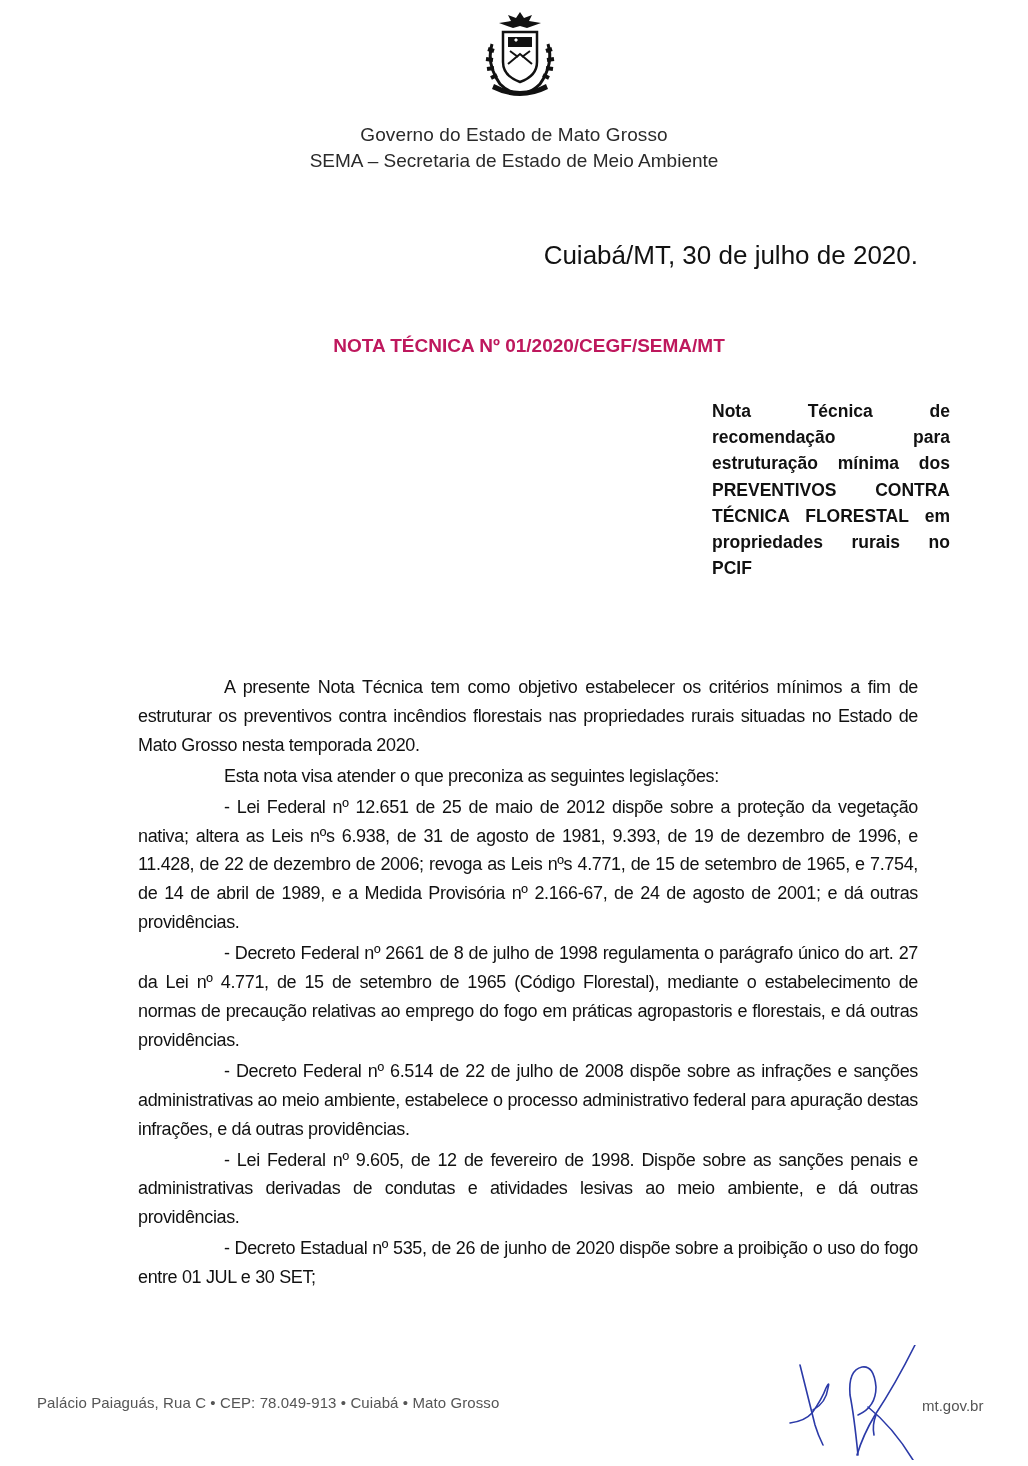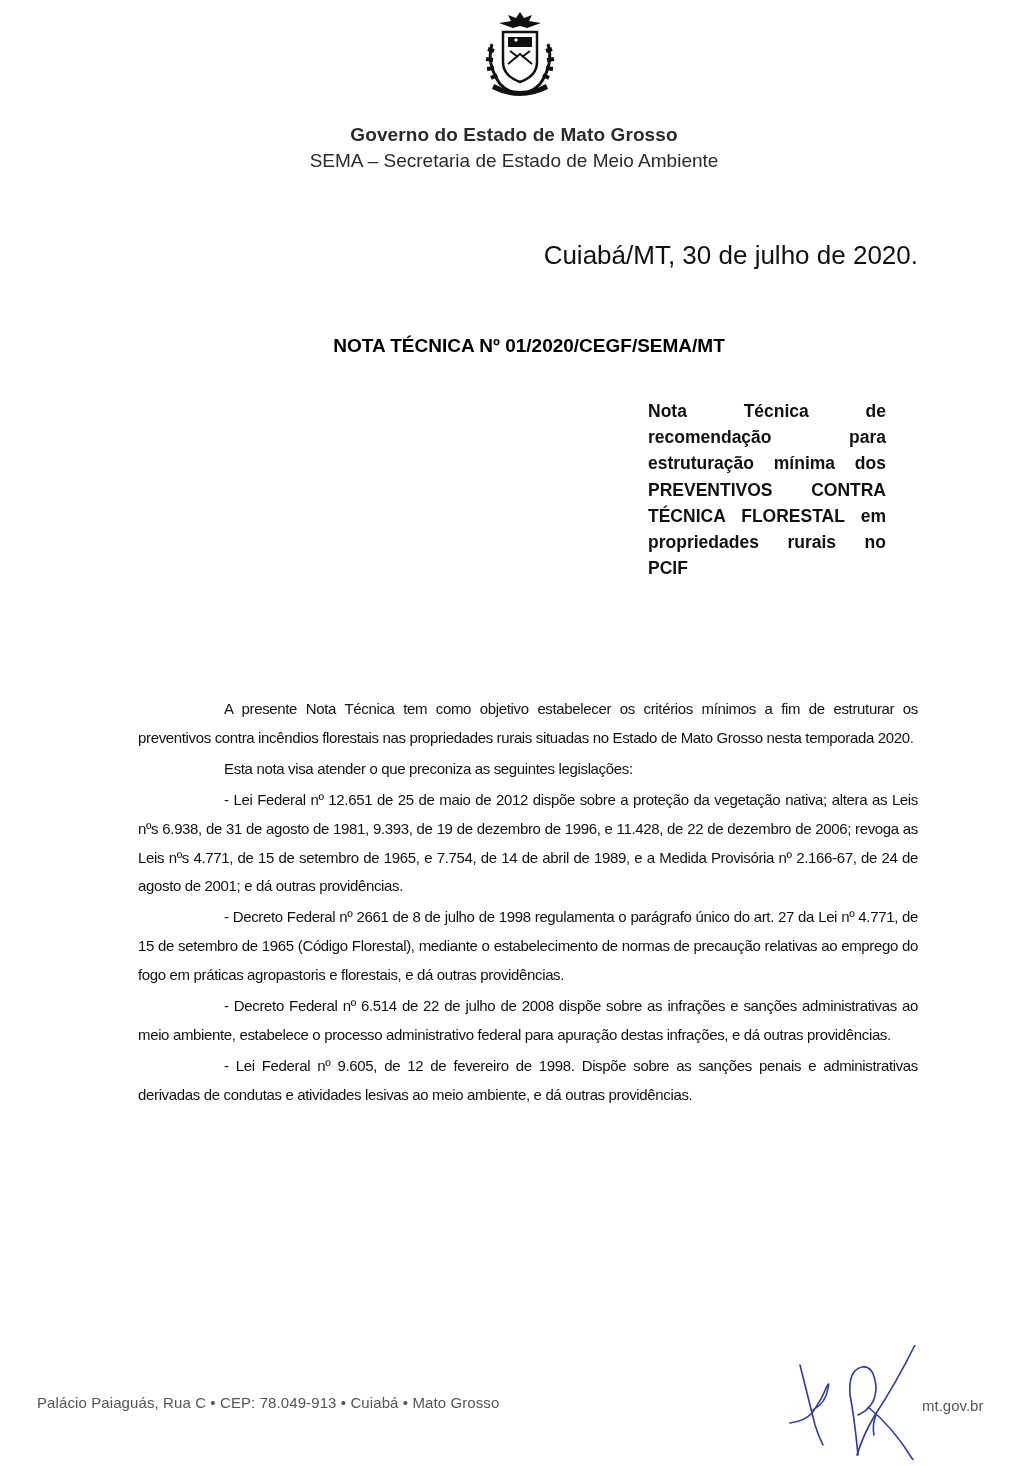--- a/index.html
+++ b/index.html
@@ -7,45 +7,44 @@
       width: 1028px; height: 1466px; position: relative; overflow: hidden;
       font-family: "Liberation Sans", sans-serif; color: #1a1a1a;
     }
     .crest {
       position: absolute; left: 470px; top: 4px; width: 100px; height: 100px;
     }
     .header-org {
       position: absolute; left: 0; width: 1028px; text-align: center;
     }
     .org-name {
-      top: 124px; font-size: 19px; font-weight: bold; color: #2a2a2a; letter-spacing: 0.1px;
+      top: 124px; font-size: 19px; font-weight: normal; color: #2a2a2a; letter-spacing: 0.1px;
     }
     .org-sub {
       top: 150px; font-size: 19px; color: #2a2a2a;
     }
     .date {
       position: absolute; right: 110px; top: 240px; font-size: 26px;
       font-family: "Liberation Sans", sans-serif; color: #111;
     }
     .title {
       position: absolute; left: 0; width: 1028px; text-align: center; top: 335px;
-      font-size: 19px; font-weight: bold; color: #000000; padding-left: 30px; box-sizing: border-box;
+      font-size: 19px; font-weight: bold; color: #be185d; padding-left: 30px; box-sizing: border-box;
     }
     .abstract {
-      position: absolute; left: 648px; top: 398px; width: 238px;
+      position: absolute; left: 712px; top: 398px; width: 238px;
       font-size: 17.5px; font-weight: bold; line-height: 26.2px; text-align: justify;
       text-align-last: left; color: #111;
     }
     .abstract .jl { display: block; text-align: justify; text-align-last: justify; }
     .abstract .ll { display: block; text-align: center; }
     .body-text {
       position: absolute; left: 138px; top: 673px; width: 780px;
-      font-size: 15px; line-height: 28.9px; color: #111;
+      font-size: 18px; line-height: 28.9px; color: #111;
       font-family: "Liberation Sans Narrow", "Liberation Sans", sans-serif;
-      margin-top: 22px;
     }
     .body-text p {
       margin: 0 0 2px 0; text-indent: 86px; text-align: justify;
       letter-spacing: -0.35px;
     }
     .footer-address {
       position: absolute; left: 37px; top: 1394px; font-size: 15px; color: #555;
       letter-spacing: 0.1px;
     }
     .signature {
@@ -96,20 +95,21 @@
   <span class="ll">PCIF</span>
 </div>
 
 <div class="body-text">
   <p>A presente Nota Técnica tem como objetivo estabelecer os critérios mínimos a fim de estruturar os preventivos contra incêndios florestais nas propriedades rurais situadas no Estado de Mato Grosso nesta temporada 2020.</p>
   <p>Esta nota visa atender o que preconiza as seguintes legislações:</p>
   <p>- Lei Federal nº 12.651 de 25 de maio de 2012 dispõe sobre a proteção da vegetação nativa; altera as Leis nºs 6.938, de 31 de agosto de 1981, 9.393, de 19 de dezembro de 1996, e 11.428, de 22 de dezembro de 2006; revoga as Leis nºs 4.771, de 15 de setembro de 1965, e 7.754, de 14 de abril de 1989, e a Medida Provisória nº 2.166-67, de 24 de agosto de 2001; e dá outras providências.</p>
   <p>- Decreto Federal nº 2661 de 8 de julho de 1998 regulamenta o parágrafo único do art. 27 da Lei nº 4.771, de 15 de setembro de 1965 (Código Florestal), mediante o estabelecimento de normas de precaução relativas ao emprego do fogo em práticas agropastoris e florestais, e dá outras providências.</p>
   <p>- Decreto Federal  nº 6.514 de 22 de julho de 2008 dispõe sobre as infrações e sanções administrativas ao meio ambiente, estabelece o processo administrativo federal para apuração destas infrações, e dá outras providências.</p>
   <p>- Lei Federal nº 9.605, de 12 de fevereiro de 1998. Dispõe sobre as sanções penais e administrativas derivadas de condutas e atividades lesivas ao meio ambiente, e dá outras providências.</p>
+  <p>- Decreto Estadual nº 535, de 26 de junho de 2020 dispõe sobre a proibição o uso do fogo entre 01 JUL e 30 SET;</p>
 </div>
 
 <div class="footer-address">Palácio Paiaguás, Rua C • CEP: 78.049-913 • Cuiabá • Mato Grosso</div>
 
 <div class="signature">
   <svg width="160" height="115" viewBox="0 0 160 115">
     <g fill="none" stroke="#2b3aa8" stroke-width="1.6" stroke-linecap="round">
       <path d="M30 20 q10 40 15 60 q3 10 8 20"></path>
       <path d="M20 78 q15 -2 22 -10 q10 -14 14 -25 q4 -8 2 0 q-2 15 -15 22"></path>
       <path d="M88 110 q-4 -40 -8 -60 q-2 -25 12 -28 q12 -2 14 20 q0 20 -18 28"></path>

